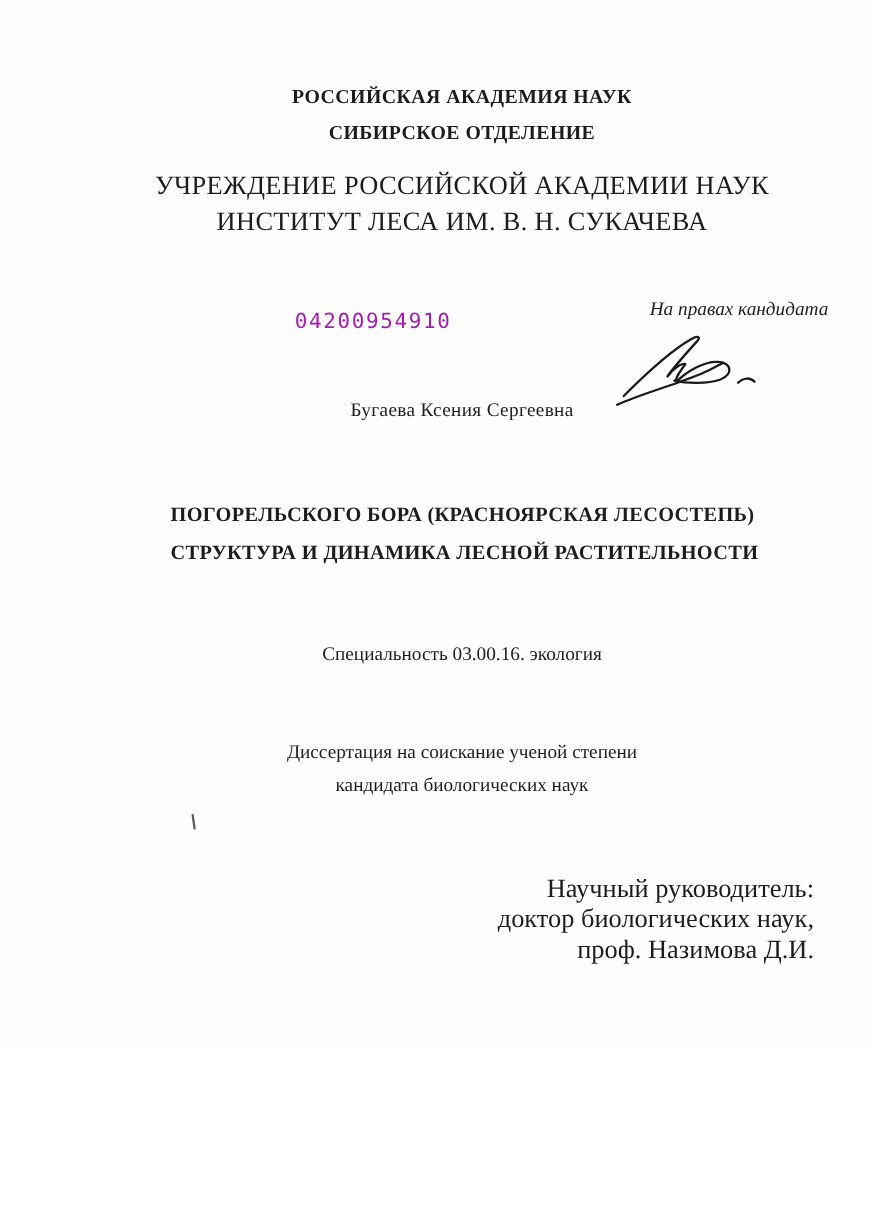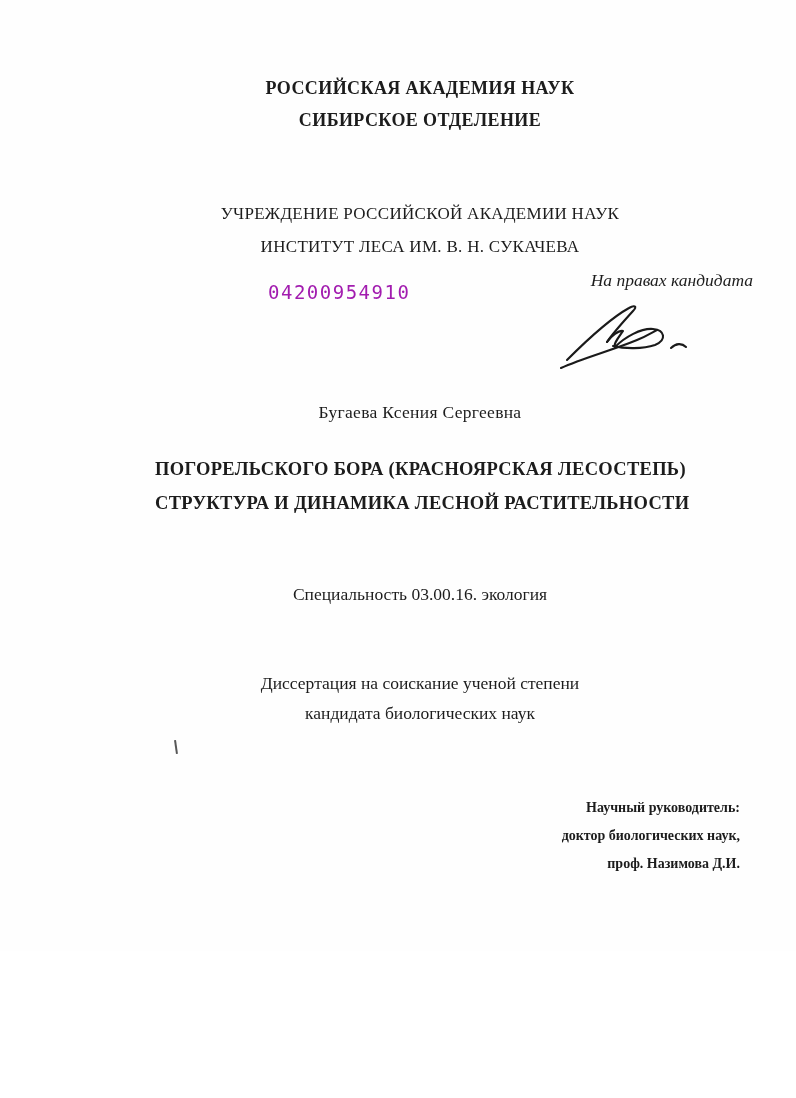--- a/index.html
+++ b/index.html
@@ -24,24 +24,23 @@
   }
   .org-block {
     top: 72px;
     font-weight: bold;
     font-size: 18px;
     line-height: 32px;
     letter-spacing: 0.4px;
   }
   .inst-block {
     top: 153px;
-    font-size: 17px;
+    font-size: 24px;
     line-height: 33px;
     letter-spacing: 0.3px;
-    margin-top: 44px;
   }
   .reg-number {
     left: 268px;
     top: 281px;
     font-family: "DejaVu Sans Mono", monospace;
     font-size: 19px;
     letter-spacing: 1.5px;
     color: #a21caf;
   }
   .manuscript-note {
@@ -53,21 +52,20 @@
   .signature {
     left: 553px;
     top: 292px;
     width: 150px;
     height: 80px;
   }
   .author-line {
     top: 362px;
     font-size: 17.5px;
     letter-spacing: 0.3px;
-    margin-top: 40px;
   }
   .title-block {
     left: 155px;
     top: 452px;
     width: 600px;
     font-weight: bold;
     font-size: 18.5px;
     line-height: 34px;
     letter-spacing: 0.3px;
     text-align: left;
@@ -88,23 +86,22 @@
     width: 1.5px;
     height: 14px;
     background: #3a3a3a;
     transform: rotate(-8deg);
     opacity: 0.85;
   }
   .supervisor-block {
     right: 56px;
     top: 794px;
     text-align: right;
-    font-size: 14px;
+    font-size: 24px;
     line-height: 28px;
-    font-weight: bold;
   }
   .imprint-line {
     top: 974px;
     font-size: 18px;
   }
   .sig-stroke {
     fill: none;
     stroke: #1a1a1a;
     stroke-width: 2.1;
     stroke-linecap: round;

